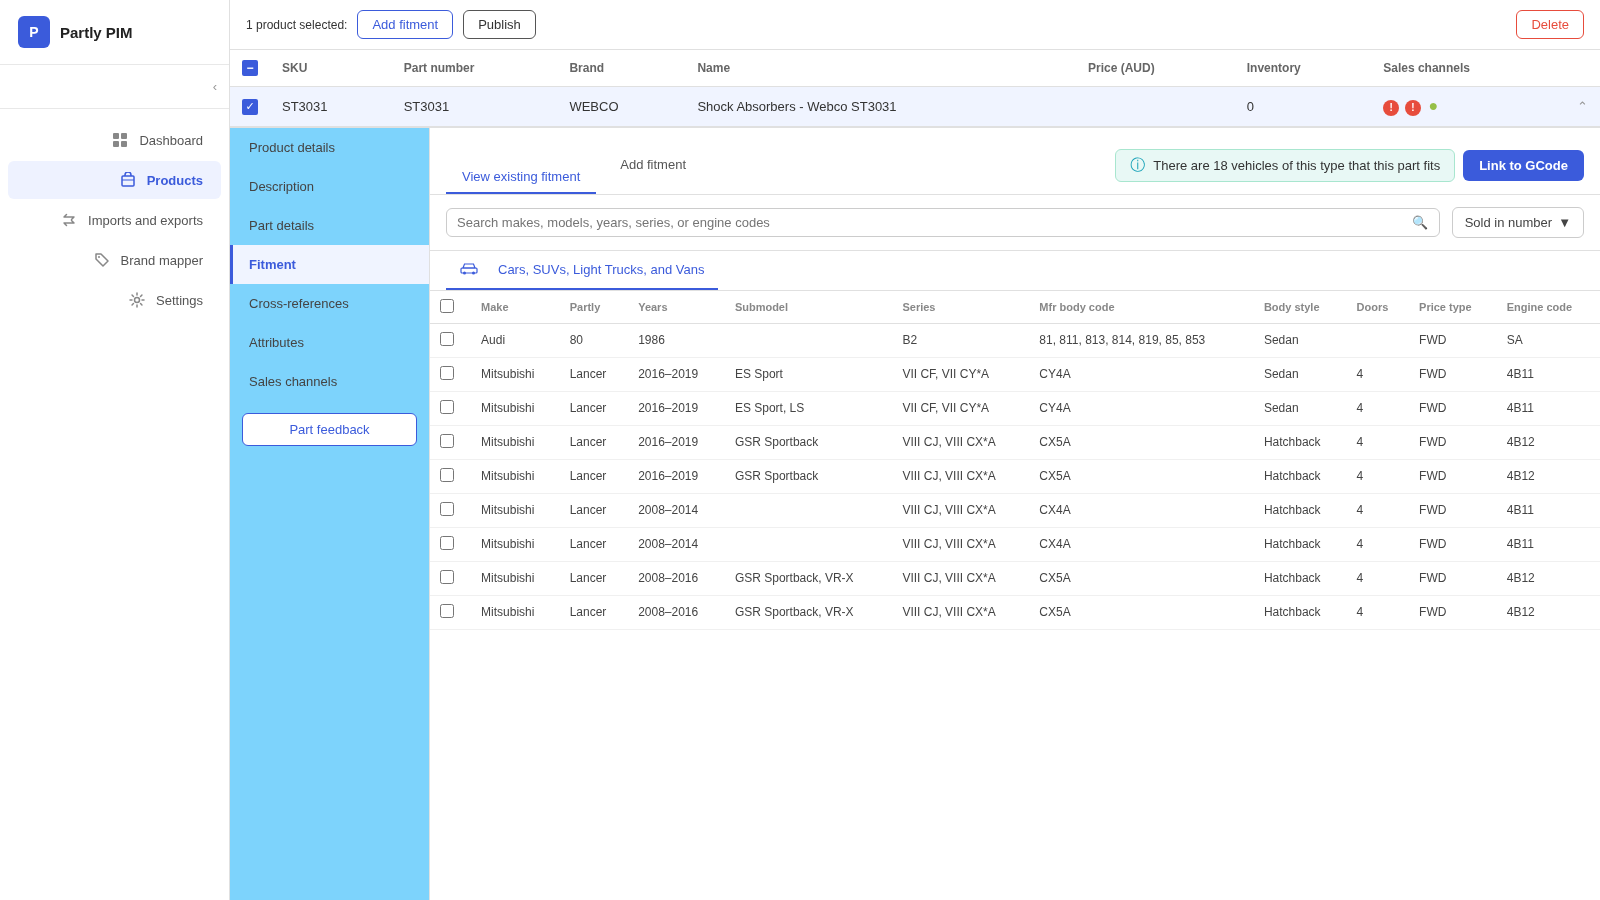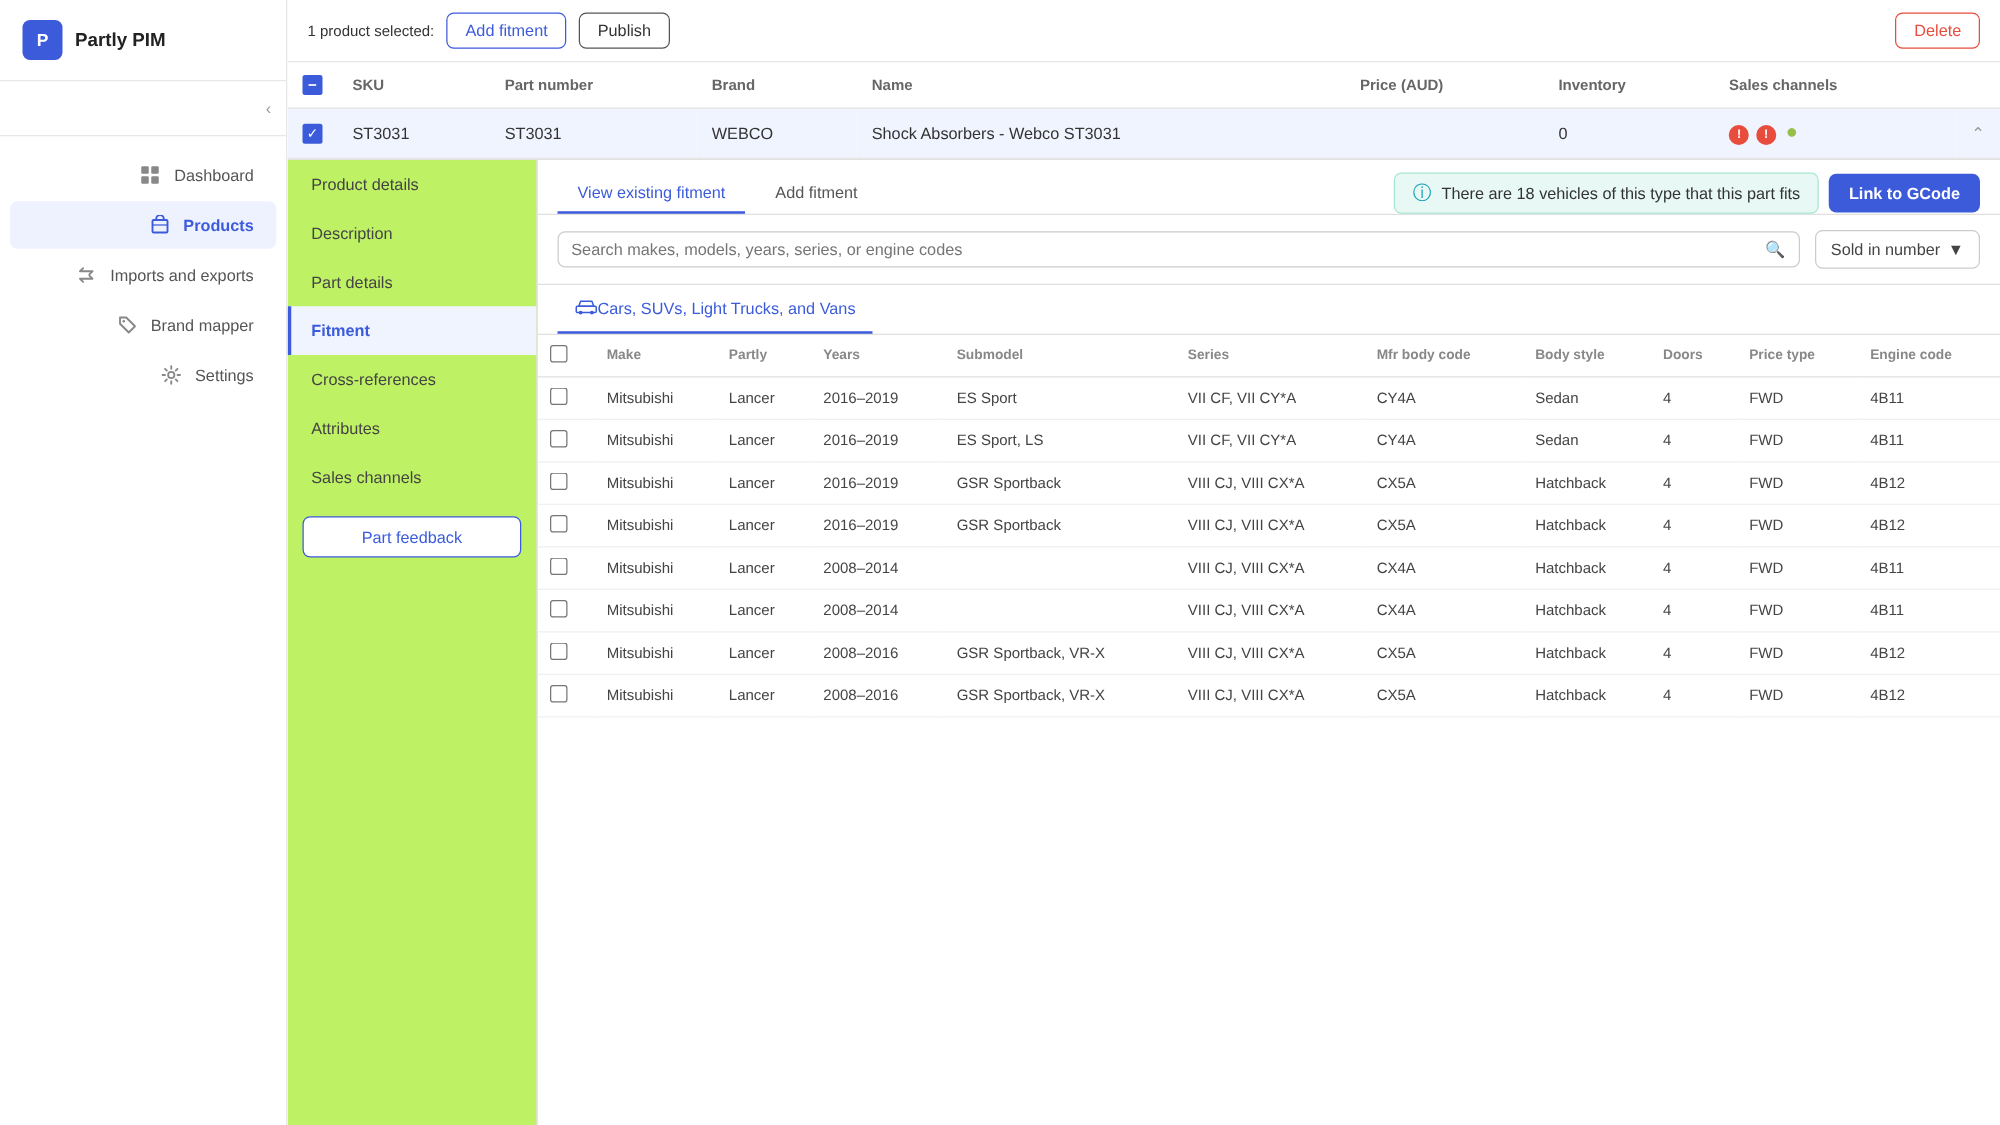--- a/index.html
+++ b/index.html
@@ -31,41 +31,41 @@
 
     
     .product-table { width: 100%; border-collapse: collapse; }
     .product-table th { text-align: left; padding: 10px 12px; font-size: 12px; font-weight: 600; color: #666; border-bottom: 1px solid #e0e0e0; }
     .product-table td { padding: 10px 12px; border-bottom: 1px solid #e0e0e0; font-size: 13px; }
     .product-row { background: #f0f4ff; }
     .expand-btn { color: #999; cursor: pointer; }
 
     
     .content-area { display: flex; flex: 1; overflow: hidden; }
-    .left-panel { width: 200px; border-right: 1px solid #e0e0e0; flex-shrink: 0; background: #bef264; }
+    .left-panel { width: 200px; border-right: 1px solid #e0e0e0; flex-shrink: 0; background: #7dd3fc; }
     .left-panel-item { padding: 12px 16px; font-size: 13px; color: #444; cursor: pointer; border-left: 3px solid transparent; }
     .left-panel-item.active { color: #3b5bdb; font-weight: 600; border-left: 3px solid #3b5bdb; background: #f0f4ff; }
     .part-feedback-btn { margin: 12px; padding: 8px 14px; border: 1.5px solid #3b5bdb; color: #3b5bdb; background: #fff; border-radius: 6px; font-size: 13px; font-weight: 500; cursor: pointer; width: calc(100% - 24px); text-align: center; }
 
     
     .right-panel { flex: 1; display: flex; flex-direction: column; overflow: hidden; }
     .tab { padding: 8px 16px; font-size: 13px; cursor: pointer; color: #555; border-bottom: 2px solid transparent; }
-    .tab.active { color: #3b5bdb; border-bottom: 2px solid #3b5bdb; font-weight: 500; }
+    .tab.active { color: #3b5bdb; border-bottom: 2px solid #3b5bdb; font-weight: 500; margin-top: 23px; }
     .fitment-info { display: flex; align-items: center; gap: 8px; margin: 0 0 0 auto; padding: 6px 14px; background: #e8f8f5; border: 1px solid #a8e6cf; border-radius: 6px; font-size: 13px; color: #333; }
     .info-icon { color: #17a2b8; font-size: 15px; }
 
     .fitment-top { display: flex; align-items: center; padding: 12px 16px; gap: 12px; border-bottom: 1px solid #e0e0e0; }
     .search-box { flex: 1; display: flex; align-items: center; border: 1px solid #ccc; border-radius: 6px; padding: 6px 10px; background: #fff; }
     .search-box input { border: none; outline: none; flex: 1; font-size: 13px; color: #666; }
     .search-icon { color: #999; }
     .region-select { display: flex; align-items: center; gap: 6px; padding: 7px 12px; border: 1px solid #ccc; border-radius: 6px; background: #fff; cursor: pointer; font-size: 13px; color: #444; white-space: nowrap; }
 
     
     .category-tabs { display: flex; padding: 0 16px; border-bottom: 1px solid #e0e0e0; }
-    .cat-tab { display: flex; align-items: center; gap: 0; padding: 10px 14px; font-size: 13px; cursor: pointer; color: #3b5bdb; border-bottom: 2px solid #3b5bdb; }
+    .cat-tab { display: flex; align-items: center; gap: 20px; padding: 10px 14px; font-size: 13px; cursor: pointer; color: #3b5bdb; border-bottom: 2px solid #3b5bdb; }
     .car-icon { color: #3b5bdb; }
 
     
     .fitment-table-wrapper { flex: 1; overflow-y: auto; }
     .fitment-table { width: 100%; border-collapse: collapse; }
     .fitment-table th { text-align: left; padding: 8px 10px; font-size: 11px; font-weight: 600; color: #888; border-bottom: 1px solid #e0e0e0; white-space: nowrap; }
     .fitment-table td { padding: 8px 10px; border-bottom: 1px solid #f0f0f0; font-size: 12px; color: #444; vertical-align: middle; }
     .cb { width: 14px; height: 14px; cursor: pointer; }
 
     
@@ -260,20 +260,33 @@
               <th>Submodel</th>
               <th>Series</th>
               <th>Mfr body code</th>
               <th>Body style</th>
               <th>Doors</th>
               <th>Price type</th>
               <th>Engine code</th>
             </tr>
           </thead>
           <tbody id="fitment-tbody">
+          <tr>
+    <td><input type="checkbox" class="cb" style=""></td>
+    <td>Audi</td>
+    <td>80</td>
+    <td>1986</td>
+    <td></td>
+    <td>B2</td>
+    <td>81, 811, 813, 814, 819, 85, 853</td>
+    <td>Sedan</td>
+    <td></td>
+    <td>FWD</td>
+    <td>SA</td>
+  </tr>
               <tr>
     <td><input type="checkbox" class="cb" style=""></td>
     <td>Mitsubishi</td>
     <td>Lancer</td>
     <td>2016–2019</td>
     <td>ES Sport</td>
     <td>VII CF, VII CY*A</td>
     <td>CY4A</td>
     <td>Sedan</td>
     <td>4</td>

